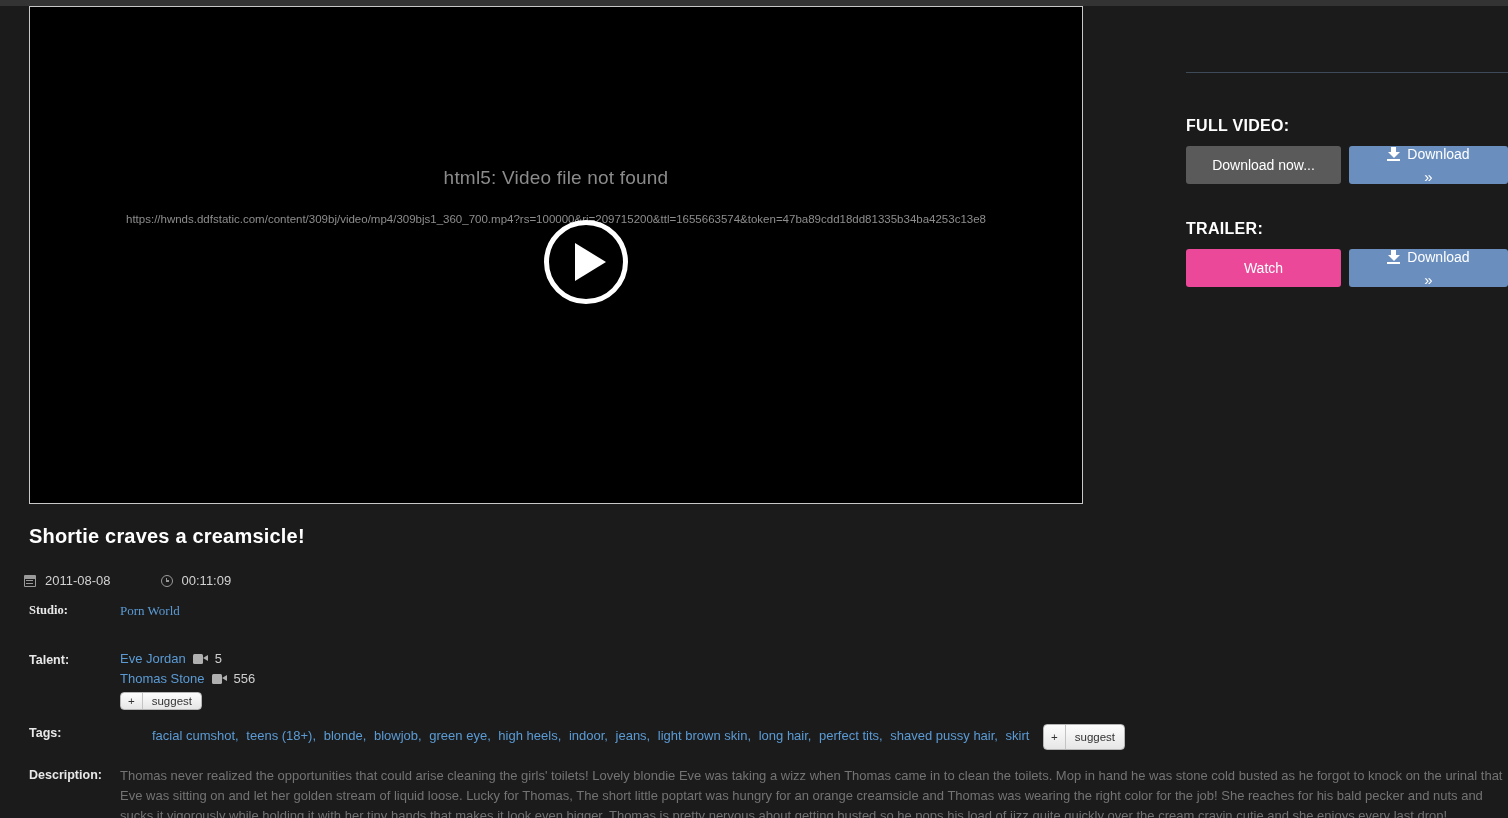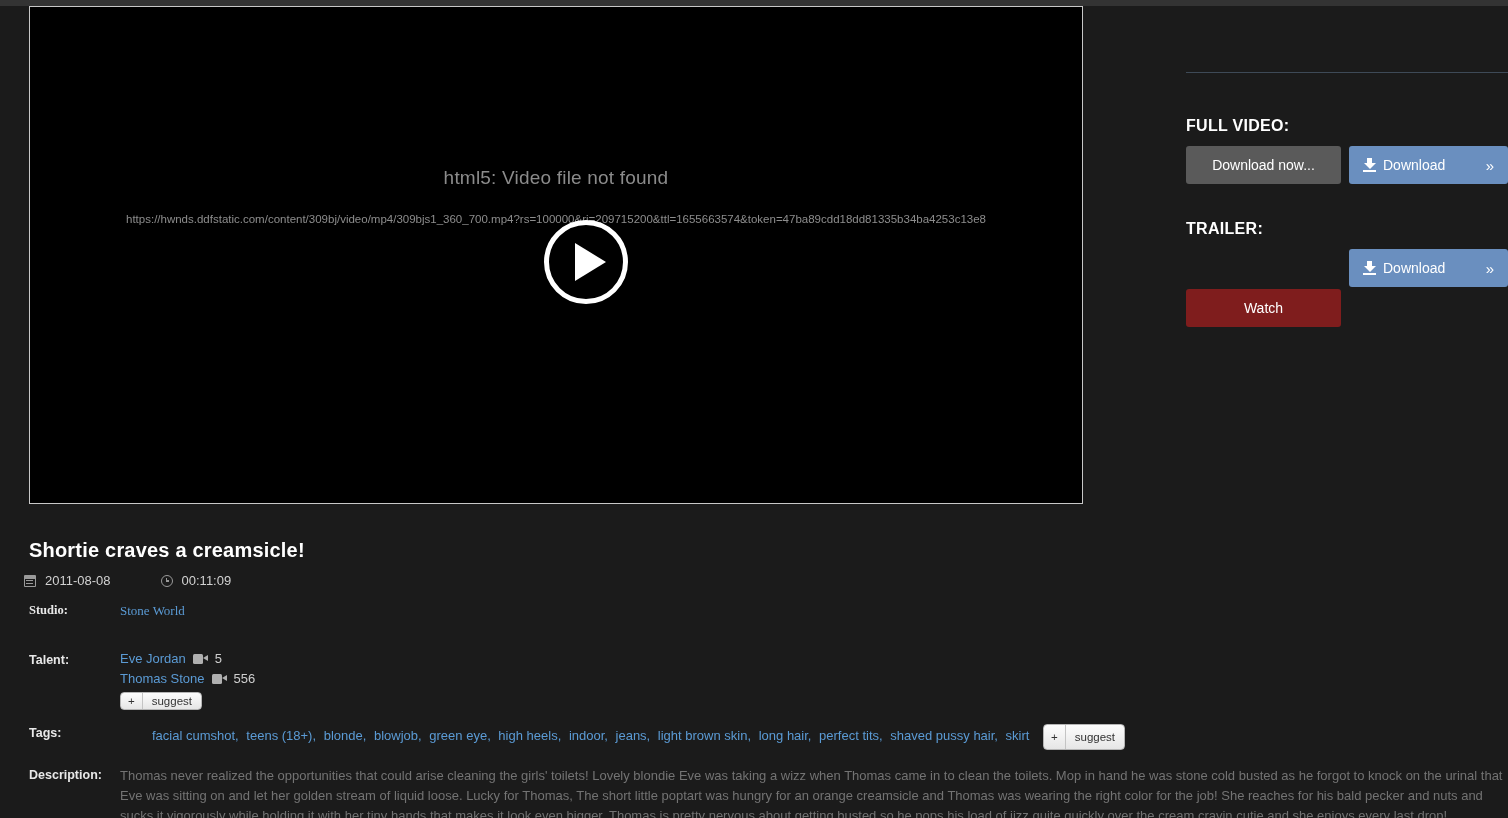--- a/index.html
+++ b/index.html
@@ -96,25 +96,26 @@
     justify-content: center;
     font-size: 14px;
     color: #ffffff;
     border: none;
     border-radius: 3px;
     font-family: "Liberation Sans", sans-serif;
     cursor: pointer;
     white-space: nowrap;
   }
   .btn-showing { width: 155px; background: #5a5a5a; }
-  .btn-watch   { width: 155px; background: #7f1d1d; margin-top: 40px; }
+  .btn-watch   { width: 155px; background: #ec4899; }
   .btn-download{
     width: 159px; background: #6a8fbf;
     justify-content: space-between;
     padding: 0 14px;
+    flex-direction: column;
   }
   .btn-download .dl-left { display: flex; align-items: center; gap: 7px; }
   .ico-dl { width: 13px; height: 14px; display: inline-block; position: relative; }
   .ico-dl::before {
     content: ""; position: absolute; left: 4px; top: 0;
     width: 5px; height: 6px; background: #fff;
   }
   .ico-dl::after {
     content: ""; position: absolute; left: 0.5px; top: 5px;
     width: 0; height: 0;
@@ -129,21 +130,20 @@
   .chev { font-size: 15px; line-height: 1; }
 
   
   .title {
     position: absolute;
     left: 29px; top: 525px;
     color: #ffffff;
     font-size: 20px;
     font-weight: bold;
     letter-spacing: .2px;
-    margin-top: 14px;
   }
   .meta-line {
     position: absolute;
     left: 24px; top: 573px;
     display: flex;
     align-items: center;
     color: #d2d2d2;
     font-size: 13px;
   }
   .meta-item { display: flex; align-items: center; gap: 9px; }
@@ -323,21 +323,21 @@
       <span class="ico-clock"></span>
       <span>00:11:09</span>
     </span>
   </div>
 
   <div class="rows">
 
     <div class="row studio-row">
       <div class="row-label">Studio:</div>
       <div class="row-body">
-        <a class="link" href="#">Stone World</a>
+        <a class="link" href="#">Porn World</a>
       </div>
     </div>
 
     <div class="row">
       <div class="row-label">Talent:</div>
       <div class="row-body">
         <div id="talent-list">
             <div class="talent-entry">
               <a class="link" href="#">Eve Jordan</a>
               <span class="ico-cam"></span>

